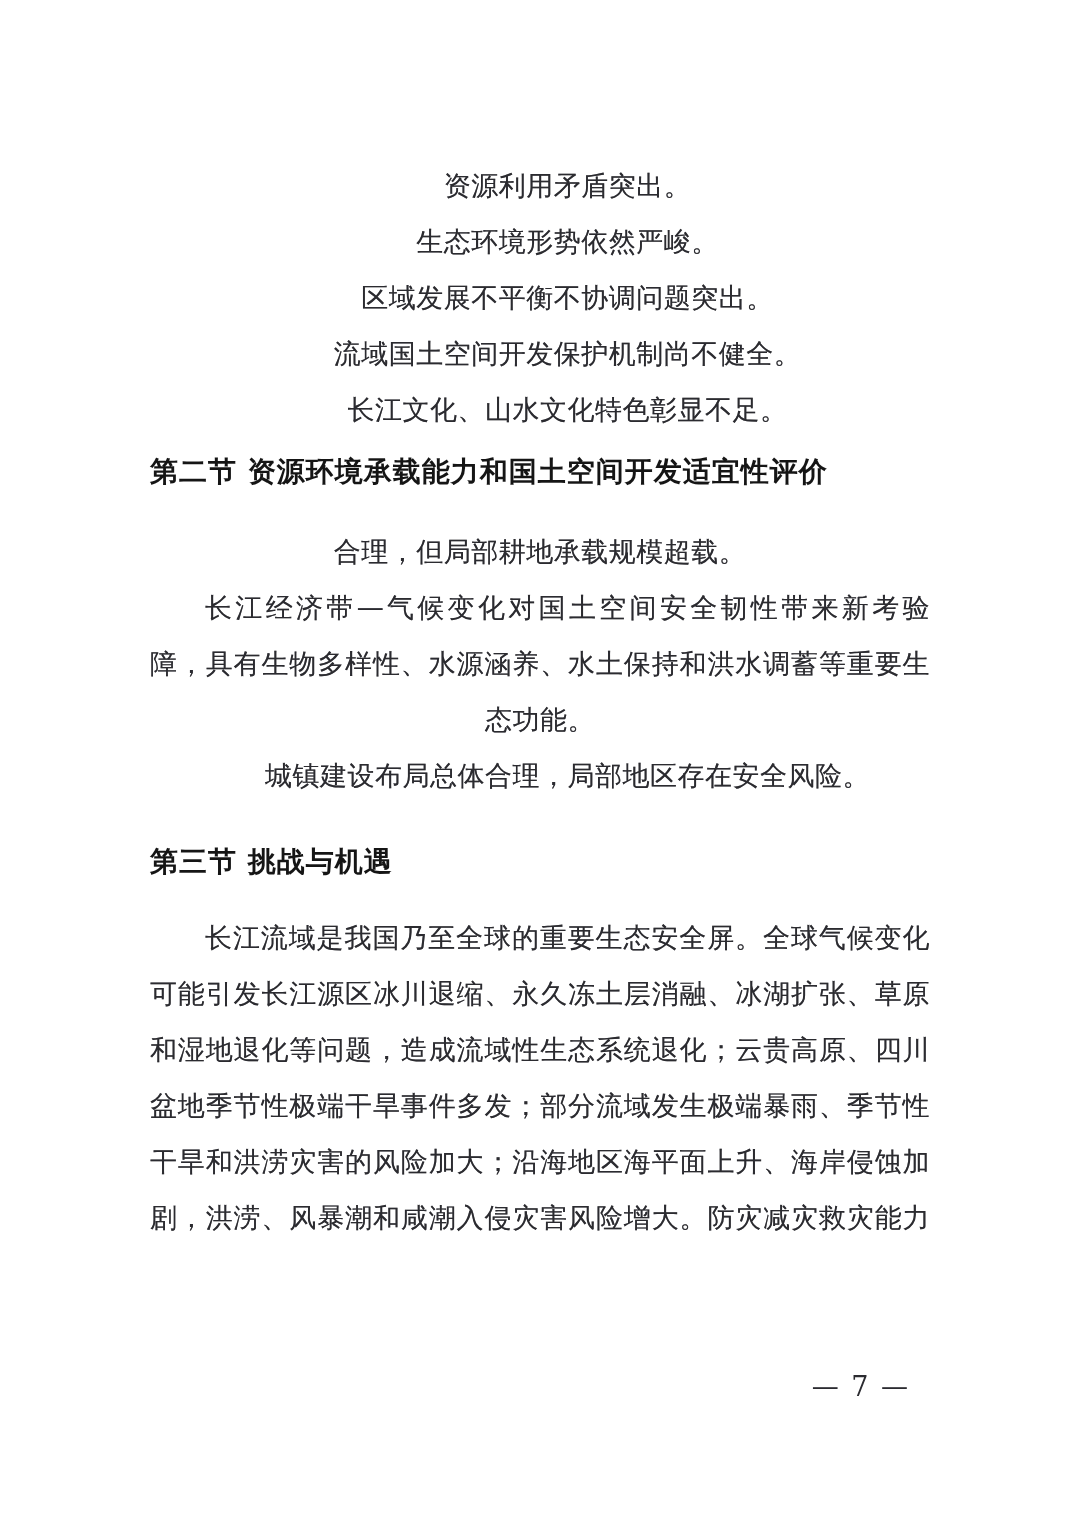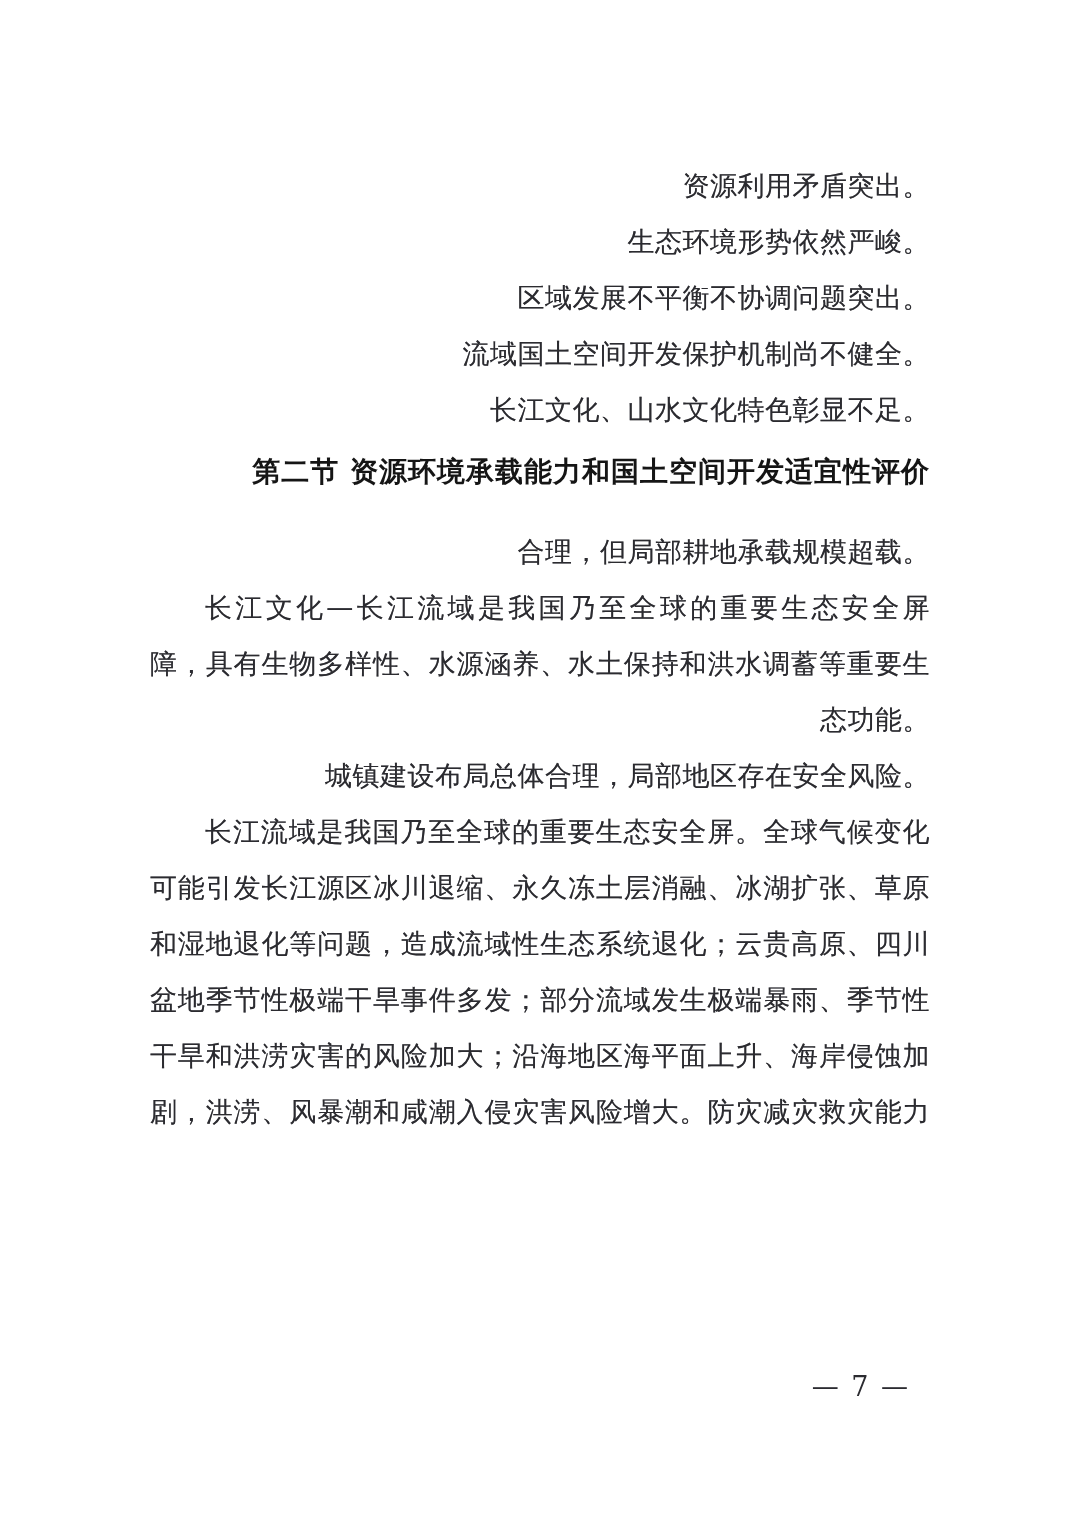--- a/index.html
+++ b/index.html
@@ -17,41 +17,41 @@
     position: absolute;
     top: 158px;
     left: 150px;
     width: 780px;
   }
   
   .bline {
     font-size: 27px;
     line-height: 56px;
     letter-spacing: 0.5px;
-    text-align: right;
+    text-align: center;
     color: #2b2b30;
     text-shadow: 0 0 0.6px rgba(43,43,48,0.55);
     white-space: nowrap;
   }
   .ind { text-indent: 55px; }
   
   .just {
     text-align: justify;
     text-align-last: justify;
     white-space: normal;
     overflow: hidden;
     height: 56px;
   }
   .section-heading {
     font-family: "DejaVu Sans", "Liberation Sans", sans-serif;
     font-weight: bold;
     font-size: 28px;
     line-height: 56px;
     letter-spacing: 1px;
-    text-align: right;
+    text-align: left;
     color: #151515;
     white-space: nowrap;
   }
   .heading-2 { margin: 6px 0 24px 0; }
   .heading-3 { margin: 30px 0 20px 0; }
   .page-footer {
     position: absolute;
     top: 1359px;
     right: 170px;
     font-size: 27px;
@@ -70,26 +70,27 @@
     <p class="bline ind">资源利用矛盾突出。</p>
     <p class="bline ind">生态环境形势依然严峻。</p>
     <p class="bline ind">区域发展不平衡不协调问题突出。</p>
     <p class="bline ind">流域国土空间开发保护机制尚不健全。</p>
     <p class="bline ind">长江文化、山水文化特色彰显不足。</p>
 
     <h2 class="section-heading heading-2">第二节 资源环境承载能力和国土空间开发适宜性评价</h2>
 
     <p class="bline">合理，但局部耕地承载规模超载。</p>
 
-    <p class="bline ind just">长江文化—长江流域是我国乃至全球的重要生态安全屏</p>
+    <p class="bline ind just">长江经济带—气候变化对国土空间安全韧性带来新考验</p>
     <p class="bline just">障，具有生物多样性、水源涵养、水土保持和洪水调蓄等重要生</p>
     <p class="bline">态功能。</p>
 
     <p class="bline ind">城镇建设布局总体合理，局部地区存在安全风险。</p>
 
+    <h2 class="section-heading heading-3">第三节 挑战与机遇</h2>
 
     <p class="bline ind just">长江流域是我国乃至全球的重要生态安全屏。全球气候变化将</p>
     <p class="bline just">可能引发长江源区冰川退缩、永久冻土层消融、冰湖扩张、草原</p>
     <p class="bline just">和湿地退化等问题，造成流域性生态系统退化；云贵高原、四川</p>
     <p class="bline just">盆地季节性极端干旱事件多发；部分流域发生极端暴雨、季节性</p>
     <p class="bline just">干旱和洪涝灾害的风险加大；沿海地区海平面上升、海岸侵蚀加</p>
     <p class="bline just">剧，洪涝、风暴潮和咸潮入侵灾害风险增大。防灾减灾救灾能力</p>
 
   </main>
 

